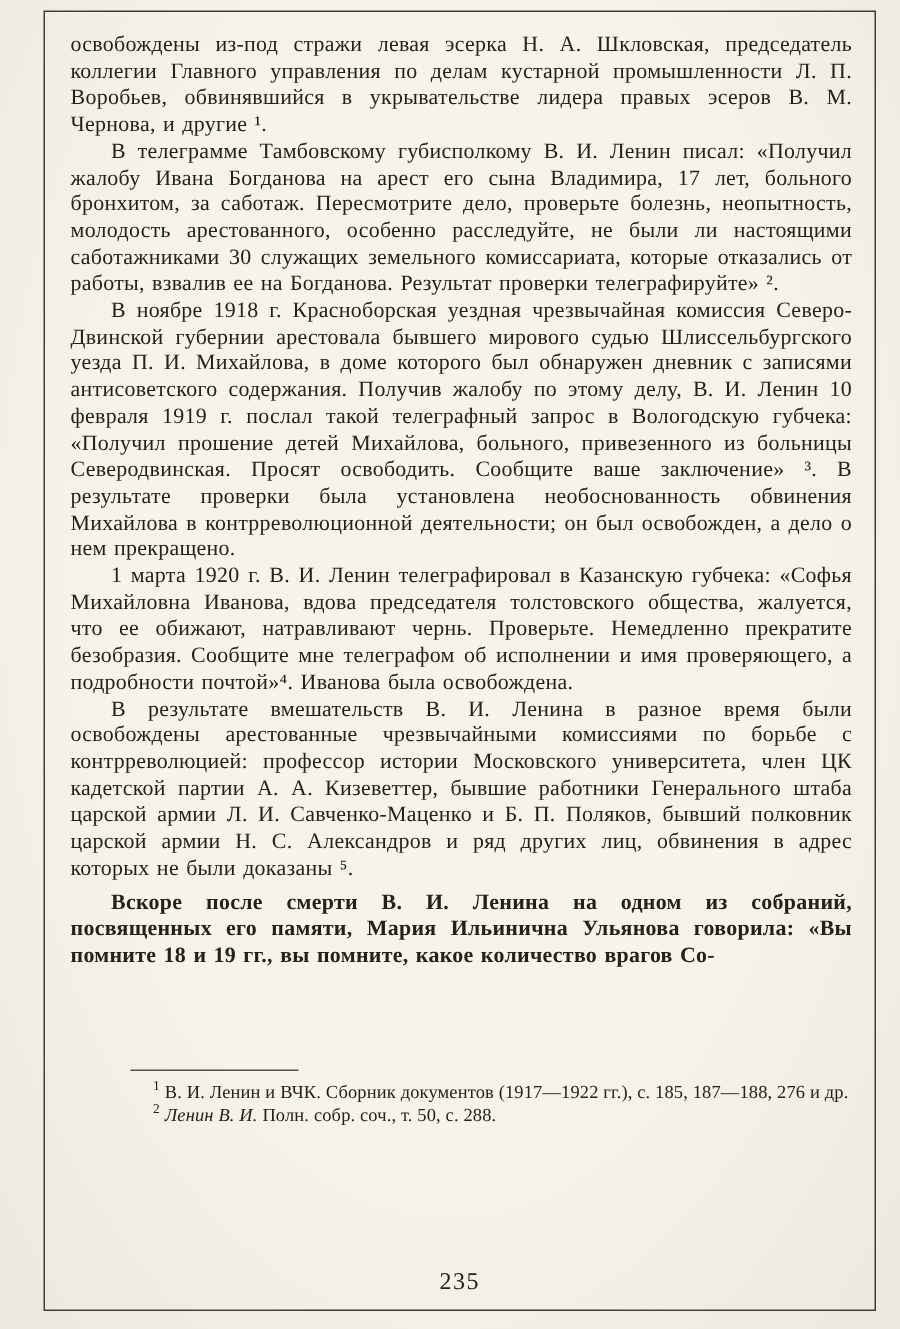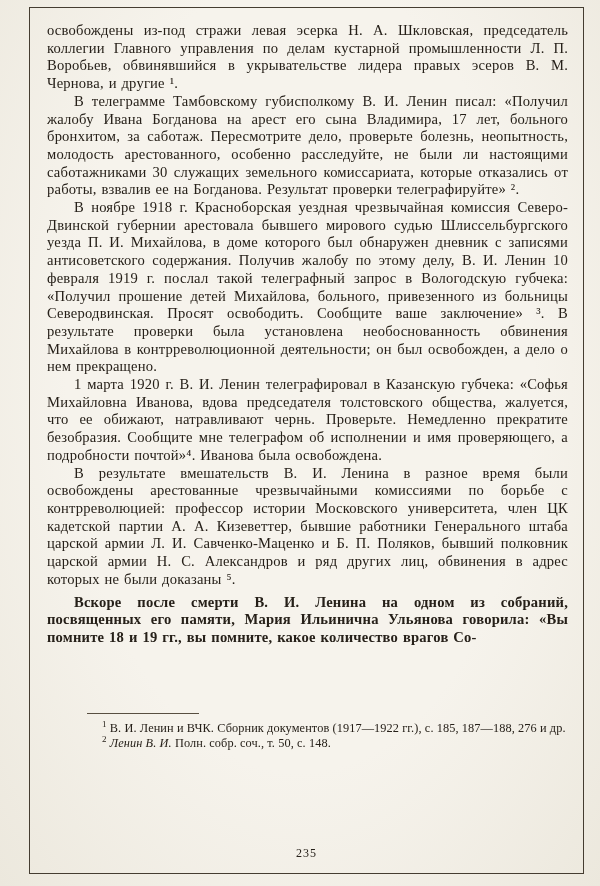--- a/index.html
+++ b/index.html
@@ -51,21 +51,21 @@
   }
   .footnotes sup{
     font-size:9px;
     line-height:0;
   }
   .footnotes i{font-style:italic;}
   .page-number{
     position:absolute;
     left:0;right:0;top:838px;
     text-align:center;
-    font-size:12px;
+    font-size:16px;
     letter-spacing:1px;
   }
 </style>
 </head>
 <body>
 
 <div class="scan">
   <div class="frame">
 
     <div class="body-text">
@@ -73,19 +73,19 @@
       <p>В телеграмме Тамбовскому губисполкому В. И. Ленин писал: «Получил жалобу Ивана Богданова на арест его сына Владимира, 17 лет, больного бронхитом, за саботаж. Пересмотрите дело, проверьте болезнь, неопытность, молодость арестованного, особенно расследуйте, не были ли настоящими саботажниками 30 служащих земельного комиссариата, которые отказались от работы, взвалив ее на Богданова. Результат проверки телеграфируйте» ².</p>
       <p>В ноябре 1918 г. Красноборская уездная чрезвычайная комиссия Северо-Двинской губернии арестовала бывшего мирового судью Шлиссельбургского уезда П. И. Михайлова, в доме которого был обнаружен дневник с записями антисоветского содержания. Получив жалобу по этому делу, В. И. Ленин 10 февраля 1919 г. послал такой телеграфный запрос в Вологодскую губчека: «Получил прошение детей Михайлова, больного, привезенного из больницы Северодвинская. Просят освободить. Сообщите ваше заключение» ³. В результате проверки была установлена необоснованность обвинения Михайлова в контрреволюционной деятельности; он был освобожден, а дело о нем прекращено.</p>
       <p>1 марта 1920 г. В. И. Ленин телеграфировал в Казанскую губчека: «Софья Михайловна Иванова, вдова председателя толстовского общества, жалуется, что ее обижают, натравливают чернь. Проверьте. Немедленно прекратите безобразия. Сообщите мне телеграфом об исполнении и имя проверяющего, а подробности почтой»⁴. Иванова была освобождена.</p>
       <p>В результате вмешательств В. И. Ленина в разное время были освобождены арестованные чрезвычайными комиссиями по борьбе с контрреволюцией: профессор истории Московского университета, член ЦК кадетской партии А. А. Кизеветтер, бывшие работники Генерального штаба царской армии Л. И. Савченко-Маценко и Б. П. Поляков, бывший полковник царской армии Н. С. Александров и ряд других лиц, обвинения в адрес которых не были доказаны ⁵.</p>
       <p class="gap-above">Вскоре после смерти В. И. Ленина на одном из собраний, посвященных его памяти, Мария Ильинична Ульянова говорила: «Вы помните 18 и 19 гг., вы помните, какое количество врагов Со-</p>
     </div>
 
     <div class="footnotes">
       <div class="fn-rule"></div>
       <p><sup>1</sup> <span>В. И. Ленин и ВЧК. Сборник документов (1917—1922 гг.), с. 185, 187—188, 276 и др.</span></p>
-      <p><sup>2</sup> <i>Ленин В. И.</i> <span>Полн. собр. соч., т. 50, с. 148.</span></p>
+      <p><sup>2</sup> <i>Ленин В. И.</i> <span>Полн. собр. соч., т. 50, с. 288.</span></p>
     </div>
 
     <div class="page-number">235</div>
 
   </div>
 </div>
 
 </body></html>

